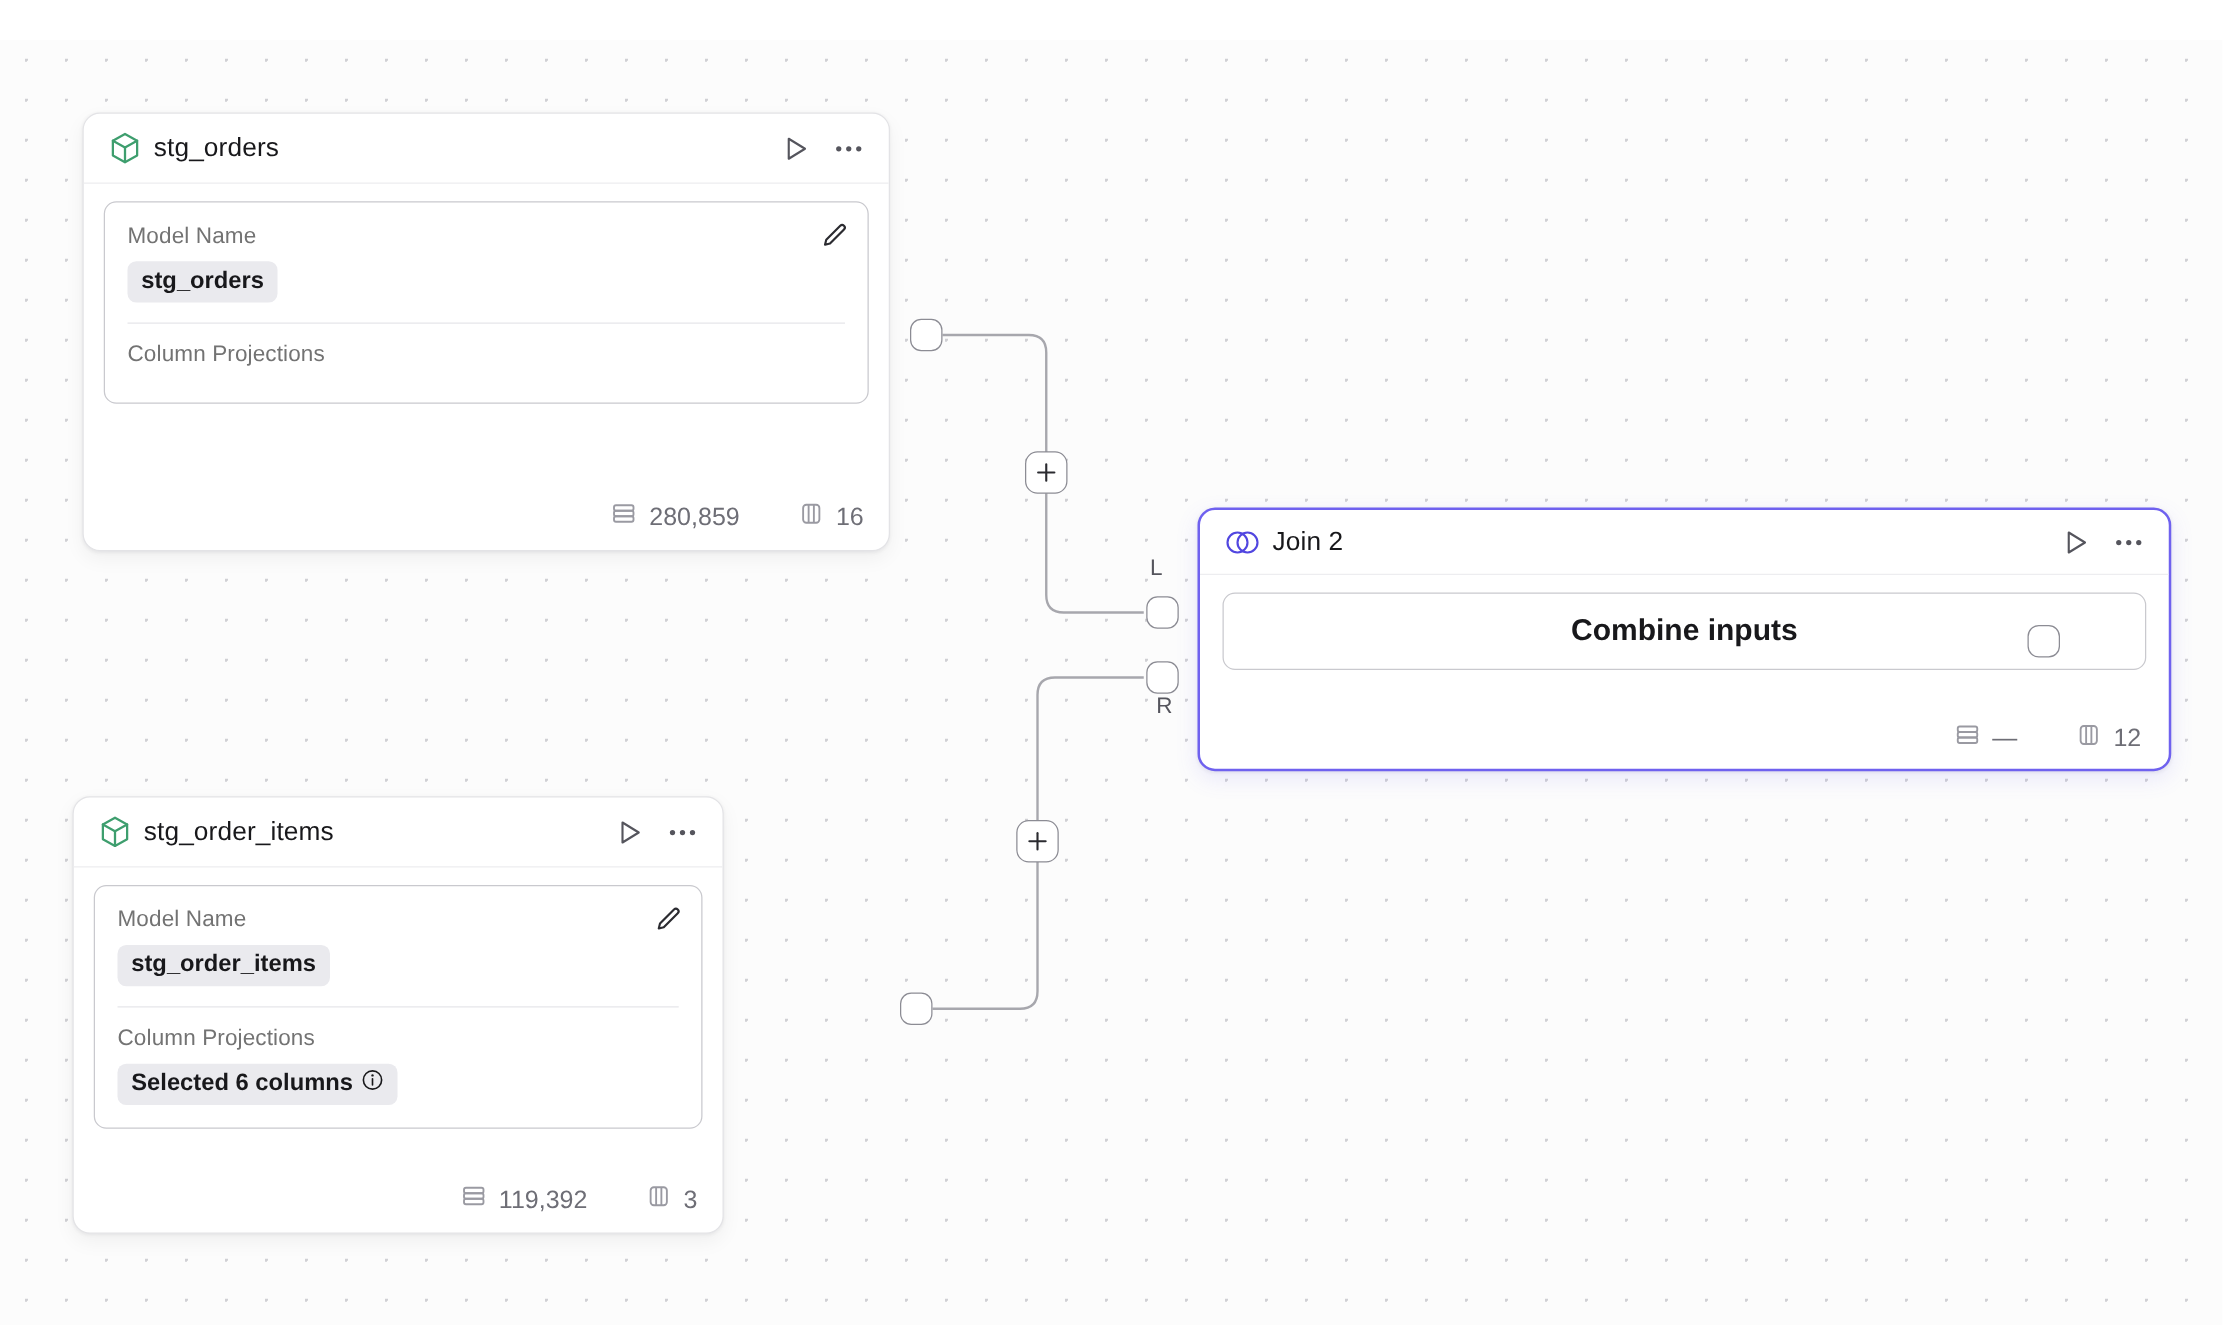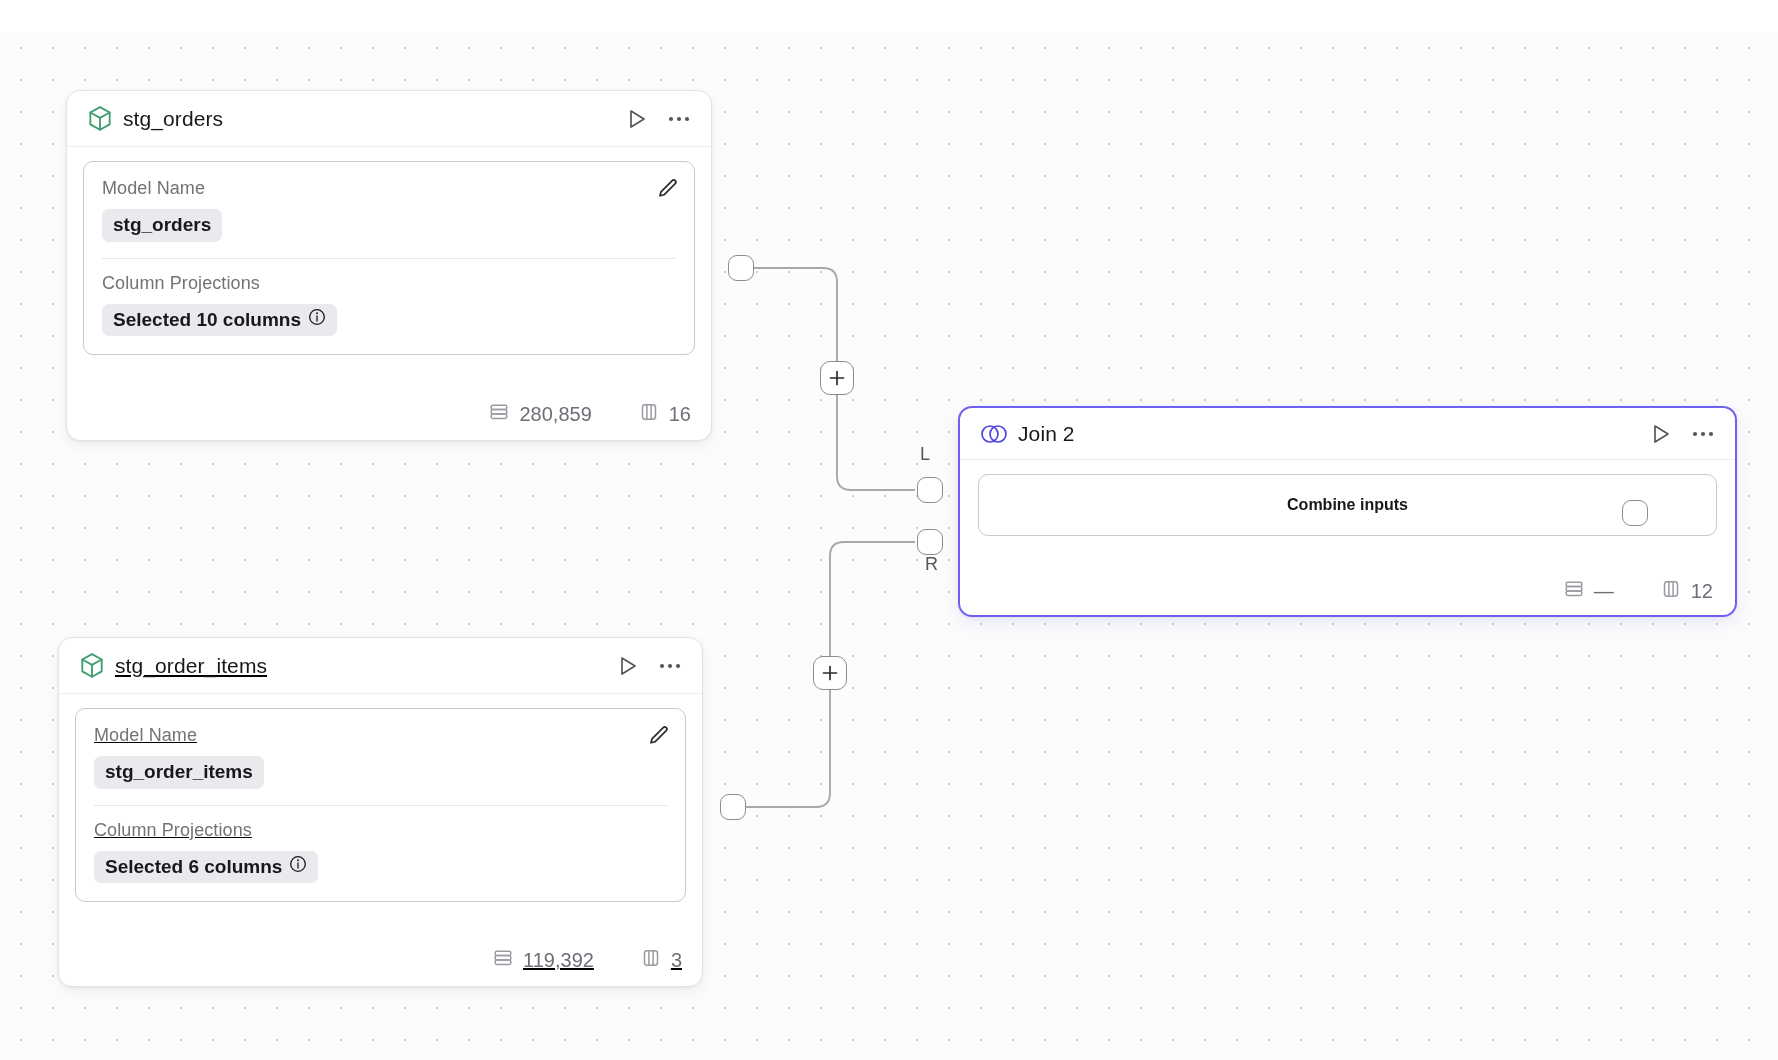--- a/index.html
+++ b/index.html
@@ -113,21 +113,21 @@
     cursor: pointer;
   }
 
   .combine-box {
     border: 1px solid #c9c9ce;
     border-radius: 10px;
     height: 62px;
     display: flex;
     align-items: center;
     justify-content: center;
-    font-size: 16px;
+    font-size: 24px;
     font-weight: bold;
     color: #18181b;
     background: #fff;
   }
 
   .node-footer {
     display: flex;
     align-items: center;
     justify-content: flex-end;
     gap: 18px;
@@ -211,30 +211,20 @@
           <svg width="24" height="24" viewBox="0 0 24 24" fill="none" stroke="#2b2b30" stroke-width="1.7" stroke-linecap="round" stroke-linejoin="round">
             <path d="M17.2 3.6a2.1 2.1 0 0 1 3 3L9 17.8l-4 1 1-4z"></path>
           </svg>
         </span>
         <div class="panel-row-label">Model Name</div>
         <span class="chip">
           <span>stg_orders</span>
         </span>
         <div class="panel-divider"></div>
         <div class="panel-row-label">Column Projections</div>
-        <span class="chip">
-          <span>Selected 10 columns</span>
-          <span>
-            <svg width="18" height="18" viewBox="0 0 18 18" fill="none" stroke="#18181b" stroke-width="1.3">
-              <circle cx="9" cy="9" r="7.3"></circle>
-              <line x1="9" y1="8" x2="9" y2="13" stroke-linecap="round"></line>
-              <circle cx="9" cy="5.3" r="0.95" fill="#18181b" stroke="none"></circle>
-            </svg>
-          </span>
-        </span>
       </div>
     </div>
 
     <div class="node-footer">
       <span class="stat">
         <span>
           <svg width="22" height="22" viewBox="0 0 22 22" fill="none" stroke="#9a9aa2" stroke-width="1.5">
             <rect x="3.2" y="4.2" width="15.6" height="4.4" rx="1.6"></rect>
             <rect x="3.2" y="8.6" width="15.6" height="4.4" rx="1.6"></rect>
             <rect x="3.2" y="13.0" width="15.6" height="4.4" rx="1.6"></rect>
@@ -251,21 +241,21 @@
             <line x1="13.1" y1="3.8" x2="13.1" y2="18.2"></line>
           </svg>
         </span>
         <span class="stat-val">16</span>
       </span>
     </div>
   </div>
 
   <div class="port" style="left:728px; top:223px;"></div>
 
-  <div class="node" style="left:58px; top:605px; width:645px; height:350px;text-decoration:underline;">
+  <div class="node" style="left:58px; top:605px; width:521px; height:350px;">
     <div class="node-header">
       <span class="hdr-icon">
         <svg width="26" height="28" viewBox="0 0 24 26" fill="none" stroke="#3e9e6e" stroke-width="1.7" stroke-linejoin="round" stroke-linecap="round">
           <path d="M12 2 L21 7 L21 18 L12 23 L3 18 L3 7 Z"></path>
           <path d="M3 7 L12 12 L21 7"></path>
           <path d="M12 12 L12 23"></path>
         </svg>
       </span>
       <span class="node-title">stg_order_items</span>
       <span class="hdr-actions">

